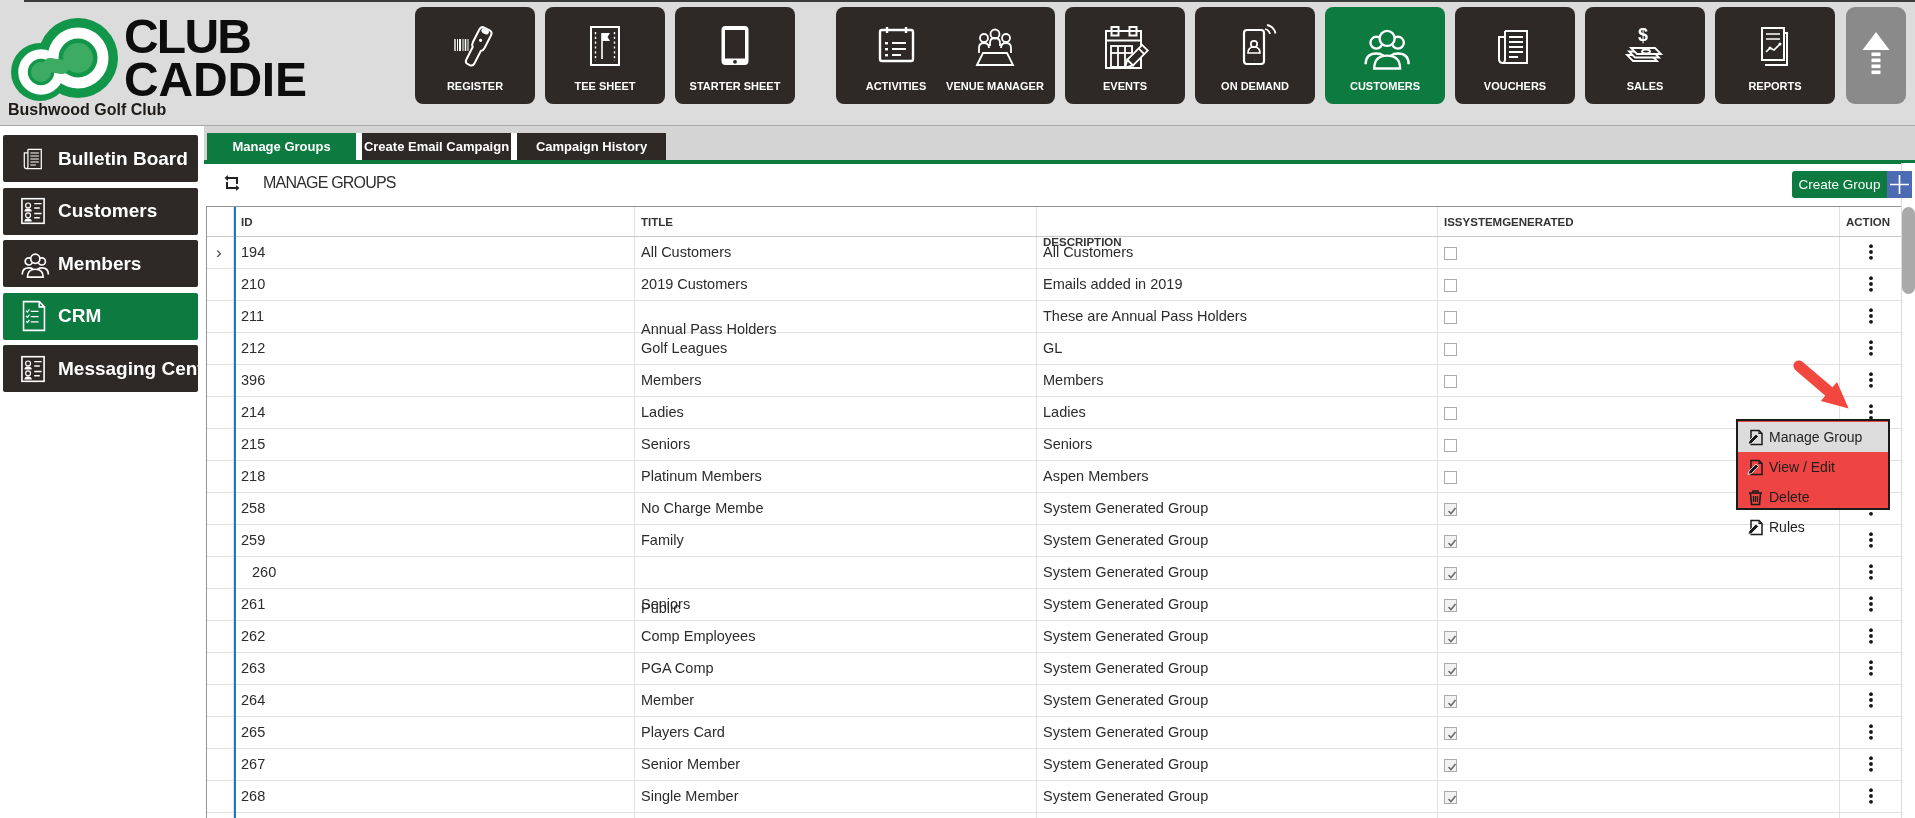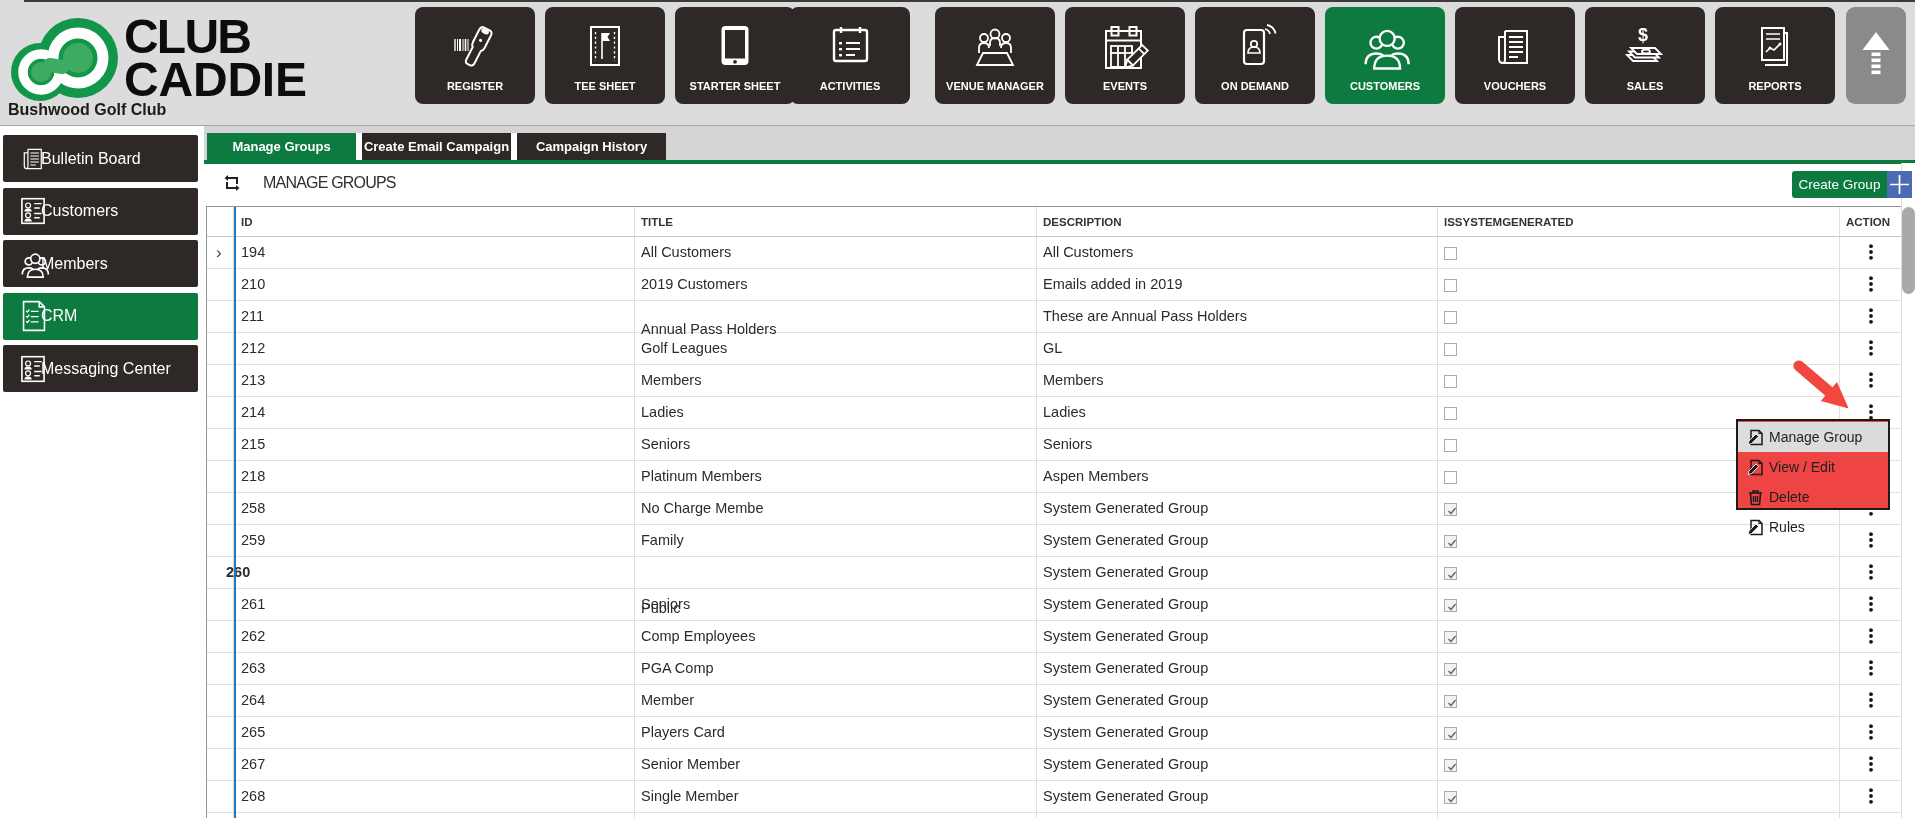--- a/index.html
+++ b/index.html
@@ -21,22 +21,22 @@
 .navbtn .lbl { position:absolute; left:0; right:0; bottom:12px; font-size:11px;
   font-weight:700; letter-spacing:0px; white-space:nowrap; }
 #upbtn { left:1846px; top:7px; width:60px; height:97px; background:#8a8a8a; border-radius:9px; }
 
 #hline { left:0; top:125px; width:1915px; height:1px; background:#a8a8a8; }
 
 
 .sbtn { left:3px; width:195px; height:47px; background:#2e2827; border-radius:2px; color:#fff; }
 .sbtn.green { background:#0d7a40;padding-left:11px; }
 .sbtn .ic { position:absolute; left:14px; top:50%; transform:translateY(-50%); }
-.sbtn .lbl { position:absolute; left:38px; top:50%; transform:translateY(-50%);
-  font-size:16px; font-weight:400; white-space:nowrap; }
+.sbtn .lbl { position:absolute; left:55px; top:50%; transform:translateY(-50%);
+  font-size:19px; font-weight:700; white-space:nowrap; }
 
 
 #tabstrip { left:204px; top:126px; width:1711px; height:35px; background:#d4d4d4; }
 .tab { top:133px; height:27px; background:#2e2827; color:#fff; font-size:13px;
   font-weight:bold; text-align:center; line-height:27px; white-space:nowrap; }
 .tab.green { background:#0d7a40; }
 #greenline { left:204px; top:160px; width:1711px; height:3.5px; background:#0d7a40; }
 
 
 #mgTitle { left:263px; top:174px; font-size:16px; color:#2f2f2f; letter-spacing:-0.8px; }
@@ -120,21 +120,21 @@
       <div class="lbl">TEE SHEET</div>
     </div>
 <div class="abs navbtn" style="left:675px;">
       <svg class="ic" width="56" height="56" viewBox="0 0 56 56">
 <rect x="14.5" y="7" width="27" height="39" rx="4" fill="#fff"></rect>
 <rect x="18" y="11" width="20" height="28.5" fill="#2e2827"></rect>
 <circle cx="28" cy="42.8" r="1.9" fill="#2e2827"></circle>
 </svg>
       <div class="lbl">STARTER SHEET</div>
     </div>
-<div class="abs navbtn" style="left:790px;padding-left:32px;">
+<div class="abs navbtn" style="left:836px;padding-left:32px;">
       <svg class="ic" width="56" height="56" viewBox="0 0 56 56">
 <g fill="none" stroke="#fff" stroke-width="2.4">
 <rect x="12" y="11" width="33" height="31" rx="2"></rect>
 <path d="M19 8 v6 M38 8 v6"></path>
 </g>
 <g stroke="#fff" stroke-width="2.2">
 <path d="M24 24 h14 M24 30 h14 M24 36 h9"></path>
 </g>
 <g fill="#fff">
           <rect x="17" y="23" width="3" height="2.4"></rect>
@@ -367,21 +367,21 @@
 <div class="abs hline" style="top:588px;"></div>
 <div class="abs hline" style="top:620px;"></div>
 <div class="abs hline" style="top:652px;"></div>
 <div class="abs hline" style="top:684px;"></div>
 <div class="abs hline" style="top:716px;"></div>
 <div class="abs hline" style="top:748px;"></div>
 <div class="abs hline" style="top:780px;"></div>
 <div class="abs hline" style="top:812px;"></div>
 <div class="abs hdr" style="left:241px;">ID</div>
 <div class="abs hdr" style="left:641px;">TITLE</div>
-<div class="abs hdr" style="left:1043px;">DESCRIPTION</div>
+<div class="abs hdr" style="left:1043px;margin-top:20px;">DESCRIPTION</div>
 <div class="abs hdr" style="left:1444px;">ISSYSTEMGENERATED</div>
 <div class="abs hdr" style="left:1846px;">ACTION</div>
 <div class="abs" style="left:216px; top:243px; font-size:17px; color:#444;">›</div>
 <div class="abs cell" style="left:241px; top:244px;">194</div>
 <div class="abs cell" style="left:641px; top:244px;">All Customers</div>
 <div class="abs cell" style="left:1043px; top:244px;">All Customers</div>
 <div class="abs cb" style="top:245px;"></div>
 <div class="abs dots" style="top:244px;"><svg width="10" height="16" viewBox="0 0 10 16">
         <circle cx="5" cy="2.2" r="1.9" fill="#16161d"></circle>
         <circle cx="5" cy="8" r="1.9" fill="#16161d"></circle>
@@ -407,21 +407,21 @@
       </svg></div>
 <div class="abs cell" style="left:241px; top:340px;">212</div>
 <div class="abs cell" style="left:641px; top:340px;">Golf Leagues</div>
 <div class="abs cell" style="left:1043px; top:340px;">GL</div>
 <div class="abs cb" style="top:341px;"></div>
 <div class="abs dots" style="top:340px;"><svg width="10" height="16" viewBox="0 0 10 16">
         <circle cx="5" cy="2.2" r="1.9" fill="#16161d"></circle>
         <circle cx="5" cy="8" r="1.9" fill="#16161d"></circle>
         <circle cx="5" cy="13.8" r="1.9" fill="#16161d"></circle>
       </svg></div>
-<div class="abs cell" style="left:241px; top:372px;">213</div>
+<div class="abs cell" style="left:241px; top:372px;">396</div>
 <div class="abs cell" style="left:641px; top:372px;">Members</div>
 <div class="abs cell" style="left:1043px; top:372px;">Members</div>
 <div class="abs cb" style="top:373px;"></div>
 <div class="abs dots" style="top:372px;"><svg width="10" height="16" viewBox="0 0 10 16">
         <circle cx="5" cy="2.2" r="1.9" fill="#16161d"></circle>
         <circle cx="5" cy="8" r="1.9" fill="#16161d"></circle>
         <circle cx="5" cy="13.8" r="1.9" fill="#16161d"></circle>
       </svg></div>
 <div class="abs cell" style="left:241px; top:404px;">214</div>
 <div class="abs cell" style="left:641px; top:404px;">Ladies</div>
@@ -469,21 +469,21 @@
 <div class="abs cb chk" style="top:533px;">
       <svg width="12" height="12" viewBox="0 0 12 12">
         <path d="M2.5 6 L5 8.5 L9.5 3" fill="none" stroke="#6e6e6e" stroke-width="1.6"></path>
       </svg>
     </div>
 <div class="abs dots" style="top:532px;"><svg width="10" height="16" viewBox="0 0 10 16">
         <circle cx="5" cy="2.2" r="1.9" fill="#16161d"></circle>
         <circle cx="5" cy="8" r="1.9" fill="#16161d"></circle>
         <circle cx="5" cy="13.8" r="1.9" fill="#16161d"></circle>
       </svg></div>
-<div class="abs cell" style="left:226px; top:564px;font-weight:bold;">260</div>
+<div class="abs cell" style="left:252px; top:564px;">260</div>
 <div class="abs cell" style="left:641px; top:564px;margin-top:36px;">Public</div>
 <div class="abs cell" style="left:1043px; top:564px;">System Generated Group</div>
 <div class="abs cb chk" style="top:565px;">
       <svg width="12" height="12" viewBox="0 0 12 12">
         <path d="M2.5 6 L5 8.5 L9.5 3" fill="none" stroke="#6e6e6e" stroke-width="1.6"></path>
       </svg>
     </div>
 <div class="abs dots" style="top:564px;"><svg width="10" height="16" viewBox="0 0 10 16">
         <circle cx="5" cy="2.2" r="1.9" fill="#16161d"></circle>
         <circle cx="5" cy="8" r="1.9" fill="#16161d"></circle>

